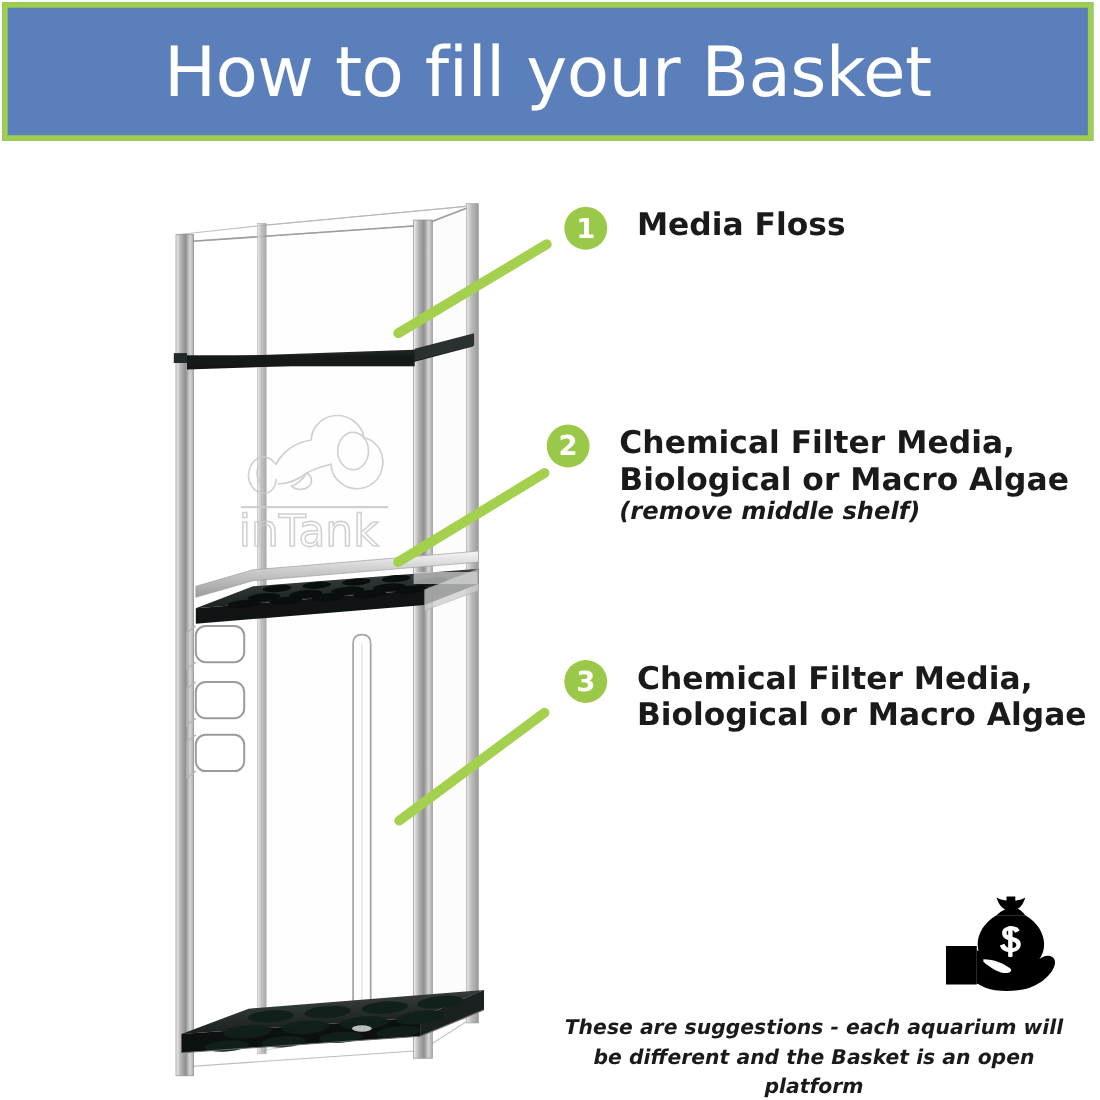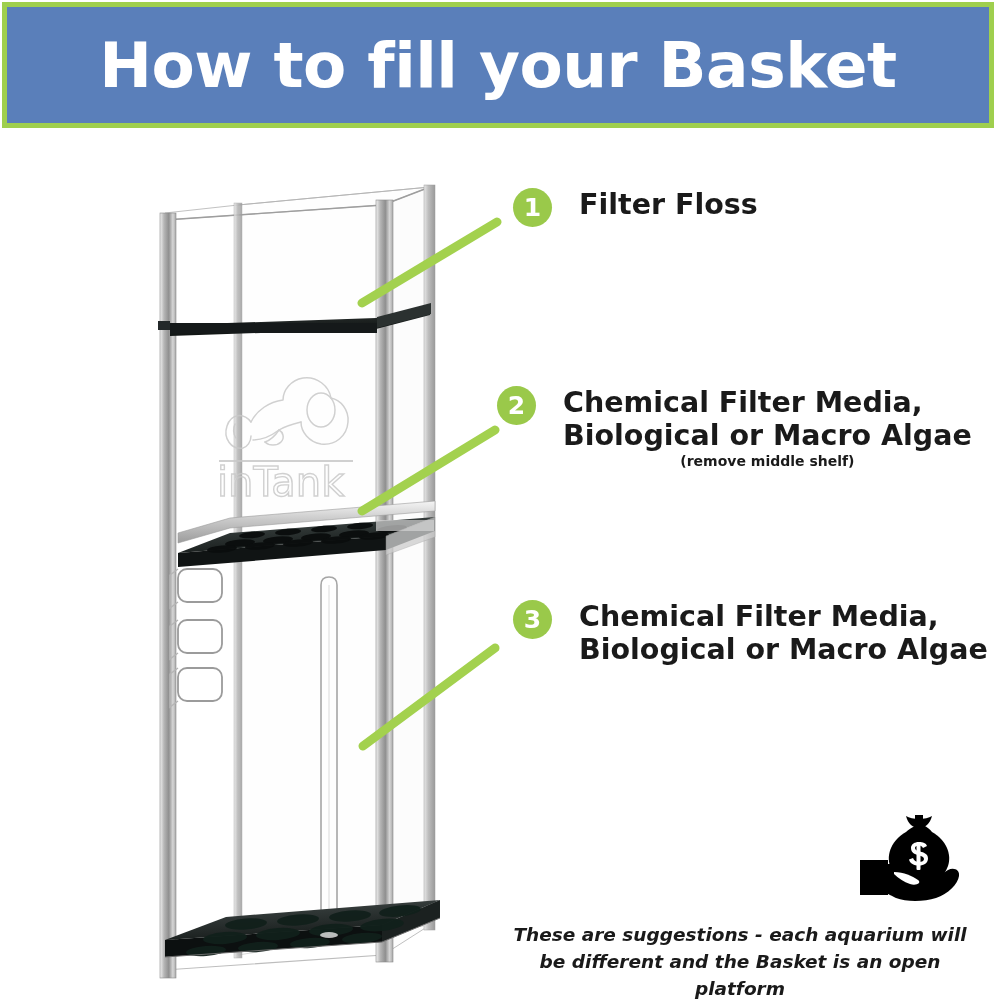--- a/index.html
+++ b/index.html
@@ -26,21 +26,21 @@
     background: #5a7fba;
     border: 5px solid #9fcf4e;
     box-sizing: border-box;
     display: flex;
     align-items: center;
     justify-content: center;
   }
   #header-title {
     color: #ffffff;
     font-size: 63px;
-    font-weight: bold;
+    font-weight: normal;
     letter-spacing: -0.5px;
     line-height: 1;
     white-space: nowrap;
     font-family: "DejaVu Sans", sans-serif;
   }
 
   
   .callout {
     position: absolute;
     display: flex;
@@ -66,25 +66,25 @@
     color: #1a1a1a;
   }
   .callout-main {
     font-size: 28.5px;
     font-weight: bold;
     line-height: 1.16;
     white-space: pre-line;
     font-family: "DejaVu Sans", sans-serif;
   }
   .callout-sub {
-    font-size: 14px;
+    font-size: 22px;
     font-weight: bold;
-    text-align: center;
     margin-top: 1px;
     font-family: "DejaVu Sans", sans-serif;
+    font-style: italic;
   }
 
   #callout-1 { left: 513px; top: 188px; }
   #callout-2 { left: 497px; top: 386px; }
   #callout-3 { left: 513px; top: 600px; }
 
   
   #footer-note {
     position: absolute;
     left: 500px;
@@ -299,21 +299,21 @@
     <g stroke="#a3d14e" stroke-width="9" stroke-linecap="round" fill="none">
       <line x1="362" y1="303" x2="497" y2="222"></line>
       <line x1="362" y1="511" x2="495" y2="430"></line>
       <line x1="363" y1="746" x2="495" y2="648"></line>
     </g>
   </svg>
 
   <div class="callout" id="callout-1">
     <div class="callout-num">1</div>
     <div class="callout-text">
-      <div class="callout-main">Filter Floss</div>
+      <div class="callout-main">Media Floss</div>
     </div>
   </div>
 
   <div class="callout" id="callout-2">
     <div class="callout-num">2</div>
     <div class="callout-text">
       <div class="callout-main">Chemical Filter Media,
 Biological or Macro Algae</div>
       <div class="callout-sub">(remove middle shelf)</div>
     </div>

